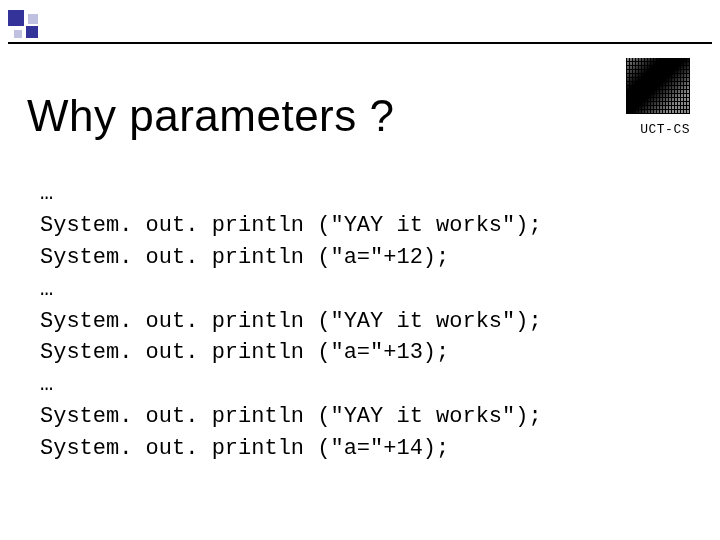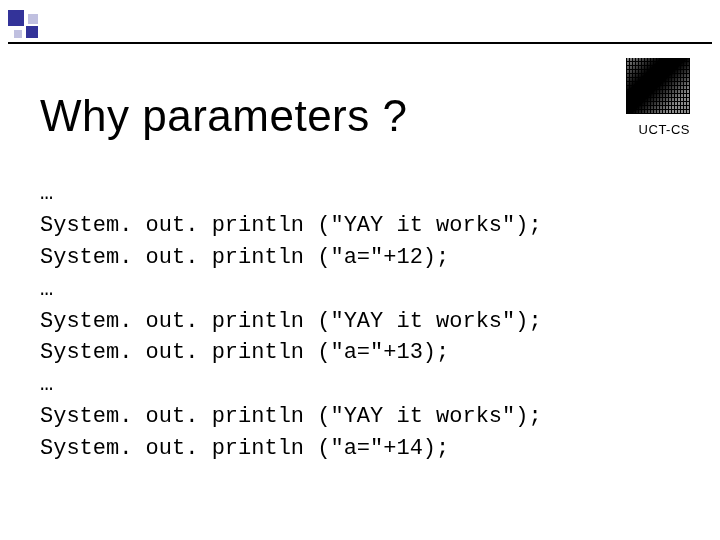--- a/index.html
+++ b/index.html
@@ -33,21 +33,21 @@
   .rule {
     position: absolute;
     left: 8px;
     right: 8px;
     top: 42px;
     height: 2px;
     background: #000;
   }
   .title {
     position: absolute;
-    left: 40px;
+    left: 27px;
     top: 62px;
     font-size: 44px;
     font-weight: 400;
     letter-spacing: 0.5px;
   }
   .logo {
     position: absolute;
     right: 30px;
     top: 58px;
     width: 64px;
@@ -58,20 +58,21 @@
       linear-gradient(135deg, #888 0%, #000 40%, #888 80%);
     background-blend-mode: multiply;
     filter: contrast(140%);
   }
   .uct-label {
     position: absolute;
     right: 30px;
     top: 122px;
     font-size: 13px;
     letter-spacing: 0.5px;
+    font-family: Liberation Mono, monospace;
   }
   .codeblock {
     position: absolute;
     left: 40px;
     top: 156px;
     font-family: "Courier New", Courier, monospace;
     font-size: 22px;
     line-height: 1.45;
     white-space: pre;
   }

